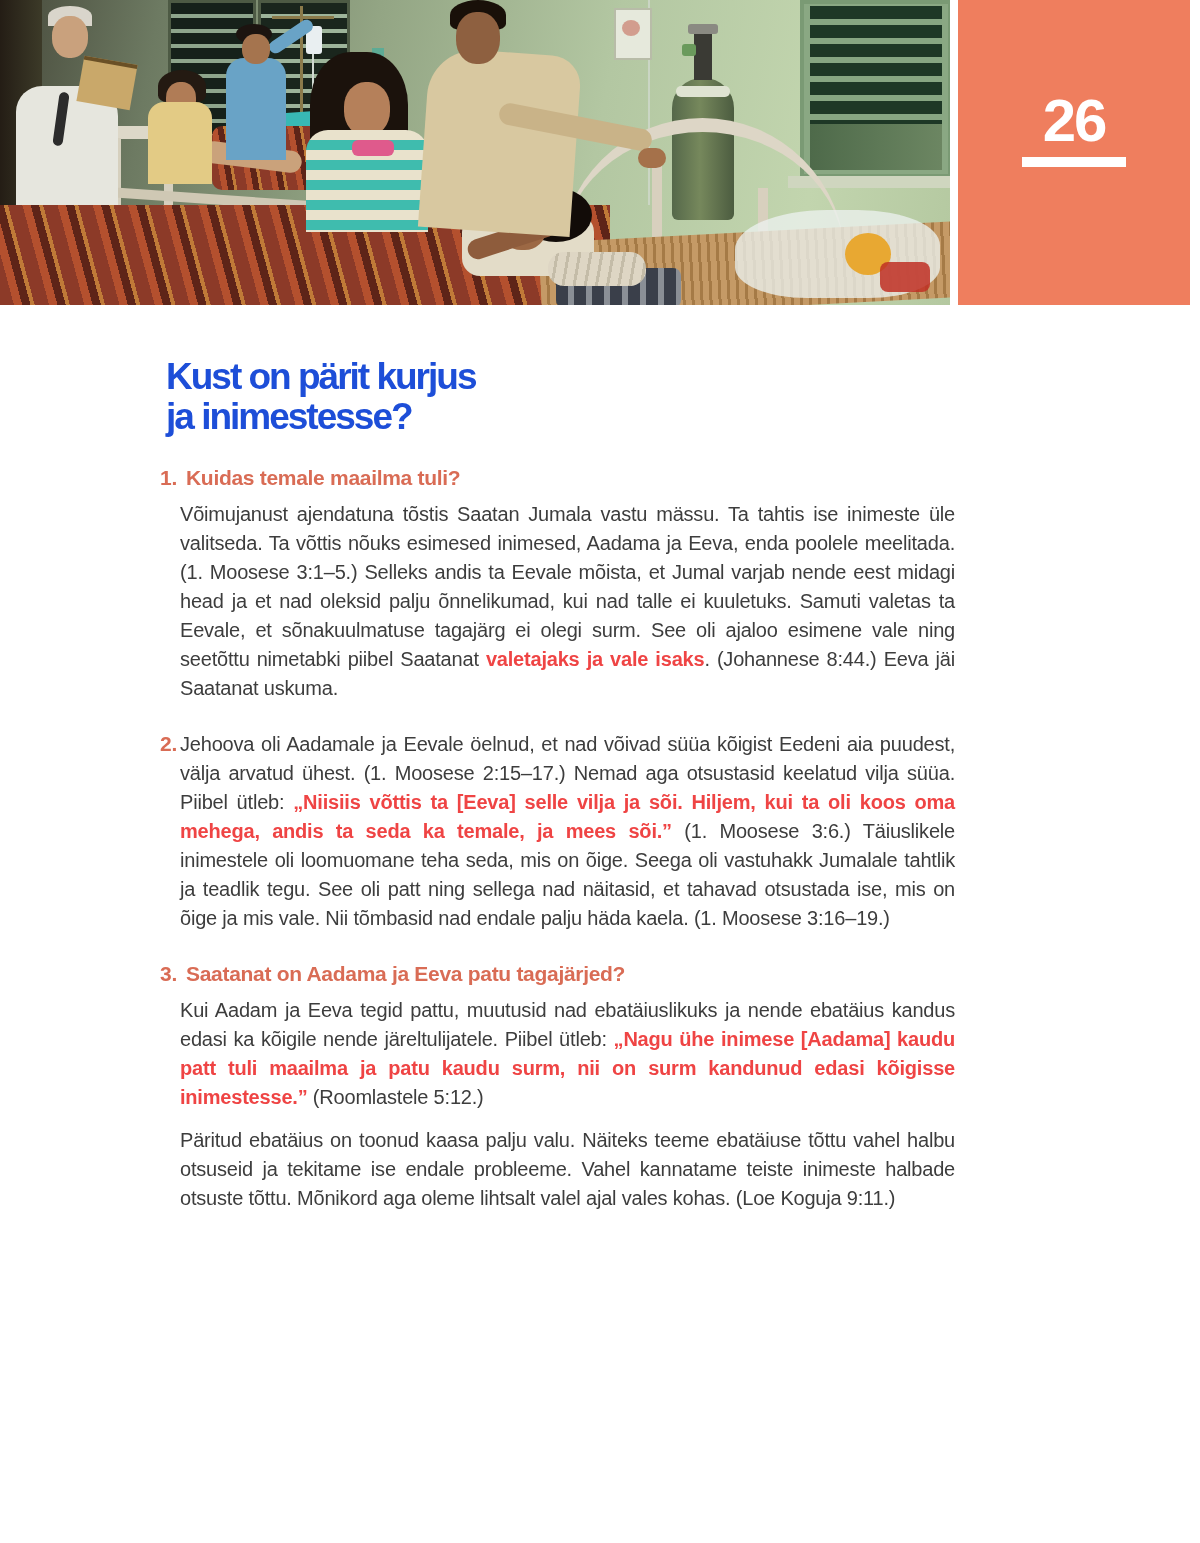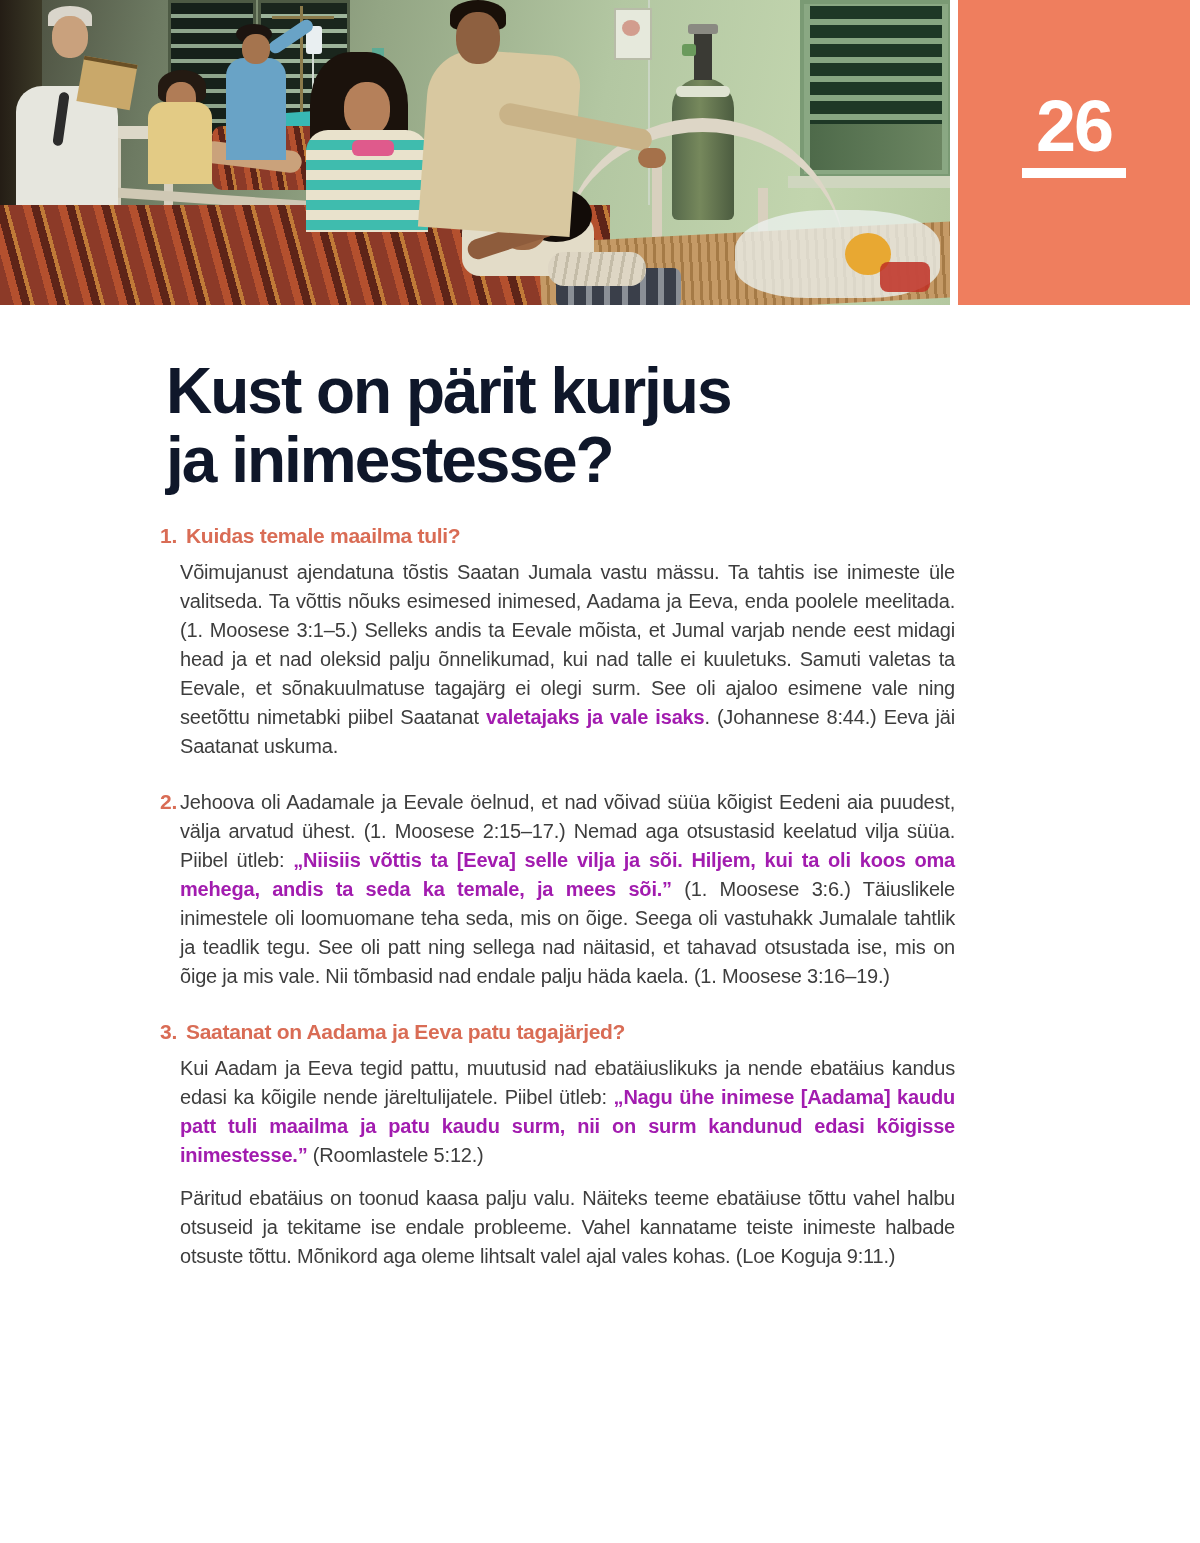--- a/index.html
+++ b/index.html
@@ -7,33 +7,33 @@
         font-family:"Liberation Sans",sans-serif;}
 
   
   .hero{position:absolute;top:0;left:0;width:1200px;height:305px;}
   .photo{position:absolute;top:0;left:0;width:950px;height:305px;overflow:hidden;
          background:linear-gradient(100deg,#46483a 0%,#6d7a62 16%,#93a584 38%,#b3c7a2 62%,#c2d5ae 84%,#b4c8a0 100%);}
   .photo *{position:absolute;}
 
   .num-block{position:absolute;top:0;left:958px;width:232px;height:305px;background:#ef7e5e;
              display:flex;flex-direction:column;align-items:center;}
-  .num{margin-top:92px;color:#ffffff;font-size:72px;font-weight:700;line-height:0.95;letter-spacing:-2px;}
+  .num{margin-top:92px;color:#ffffff;font-size:60px;font-weight:700;line-height:0.95;letter-spacing:-2px;}
   .num-rule{width:104px;height:10px;background:#ffffff;margin-top:8px;}
 
   
   .content{position:absolute;top:305px;left:160px;width:795px;color:#3d3d3d;}
-  h1{margin:52px 0 0 6px;font-size:64px;line-height:1.08;font-weight:700;letter-spacing:-2px;color:#0f172a;}
+  h1{margin:52px 0 0 6px;font-size:37px;line-height:1.08;font-weight:700;letter-spacing:-2px;color:#1d4ed8;}
   .intro{margin:26px 0 0 20px;}
   p.body{font-size:20px;line-height:29px;text-align:justify;letter-spacing:-0.2px;margin:9px 0 14px 20px;}
   .section{margin-top:27px;}
   .sec-h{position:relative;margin:0;padding-left:26px;font-size:21px;font-weight:700;
          color:#d96c55;letter-spacing:-0.3px;line-height:27px;}
   .sec-h .sec-num{position:absolute;left:0;top:0;}
-  b{font-weight:700;color:#a21caf;}
+  b{font-weight:700;color:#ef4444;}
 
   
   .dk-left{left:0;top:0;width:42px;height:305px;background:linear-gradient(90deg,#241d15,#3c3a28);}
   .floor-l{left:0;top:238px;width:230px;height:70px;background:#473023;}
   .winA{left:168px;top:0;width:82px;height:152px;border:3px solid #4d5a44;
         background:repeating-linear-gradient(180deg,#16211a 0 11px,#8ea58c 11px 15px);}
   .winB{left:258px;top:0;width:86px;height:142px;border:3px solid #4d5a44;
         background:repeating-linear-gradient(180deg,#1a261d 0 11px,#9db49a 11px 15px);}
   .wall-switch{left:356px;top:126px;width:14px;height:18px;background:#d9ddd0;}
   .wall-mark{left:372px;top:48px;width:12px;height:16px;background:#3fae9e;opacity:.65;}

